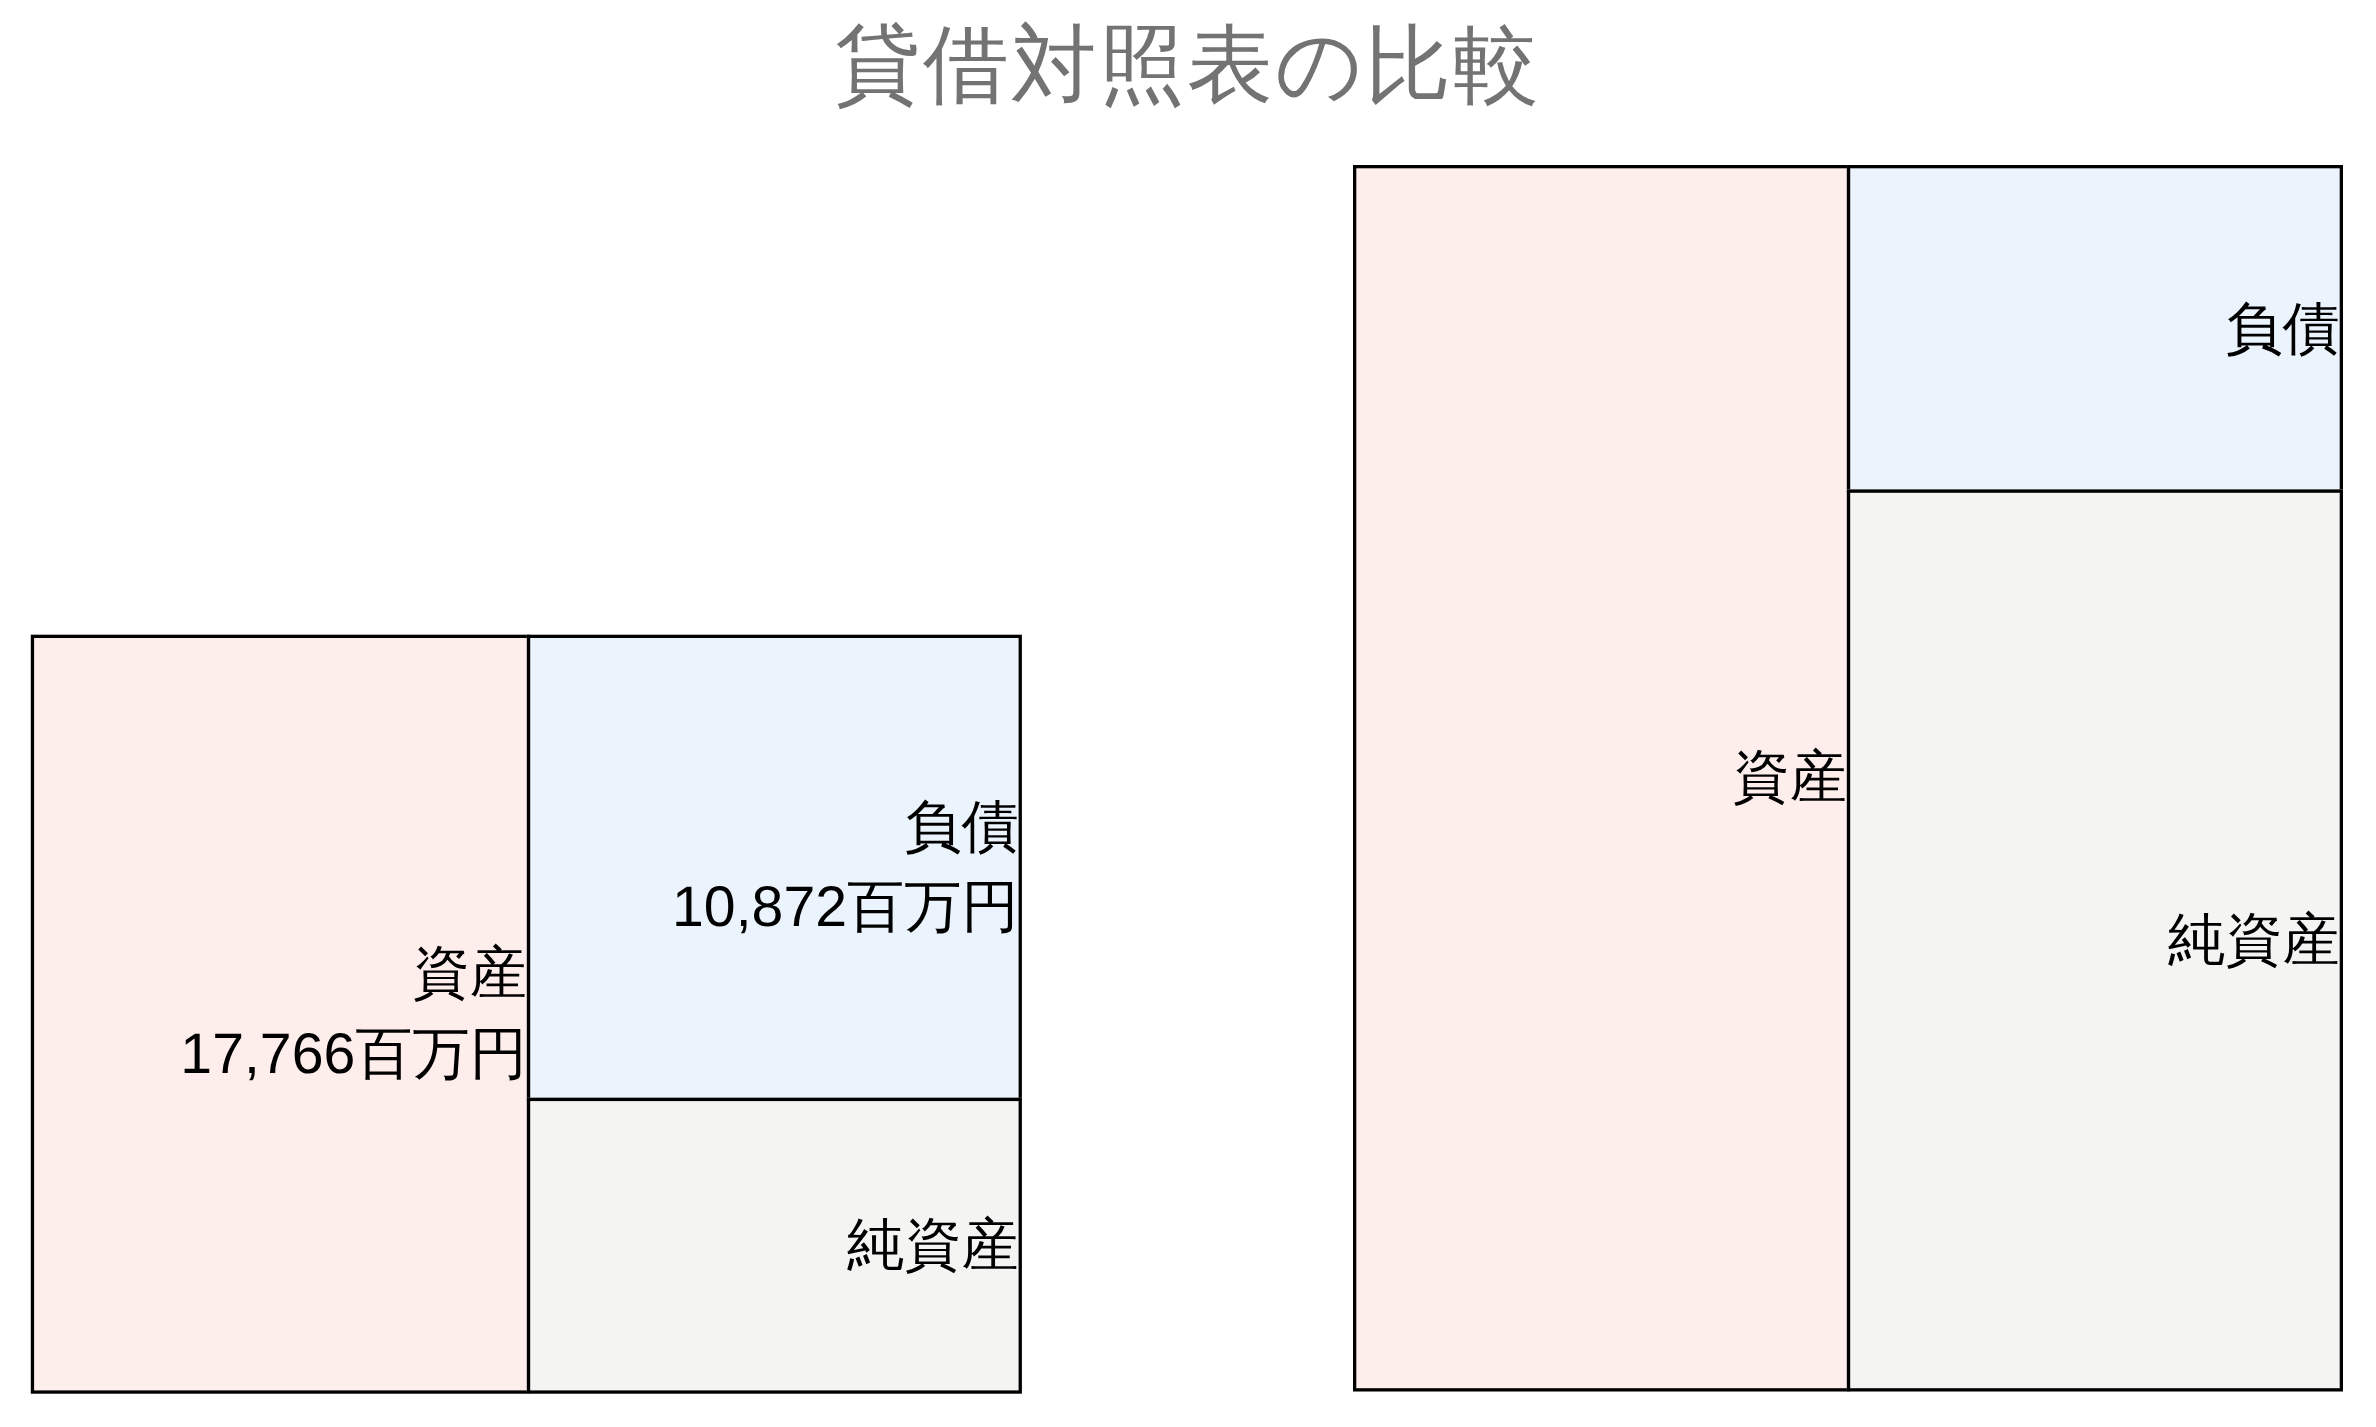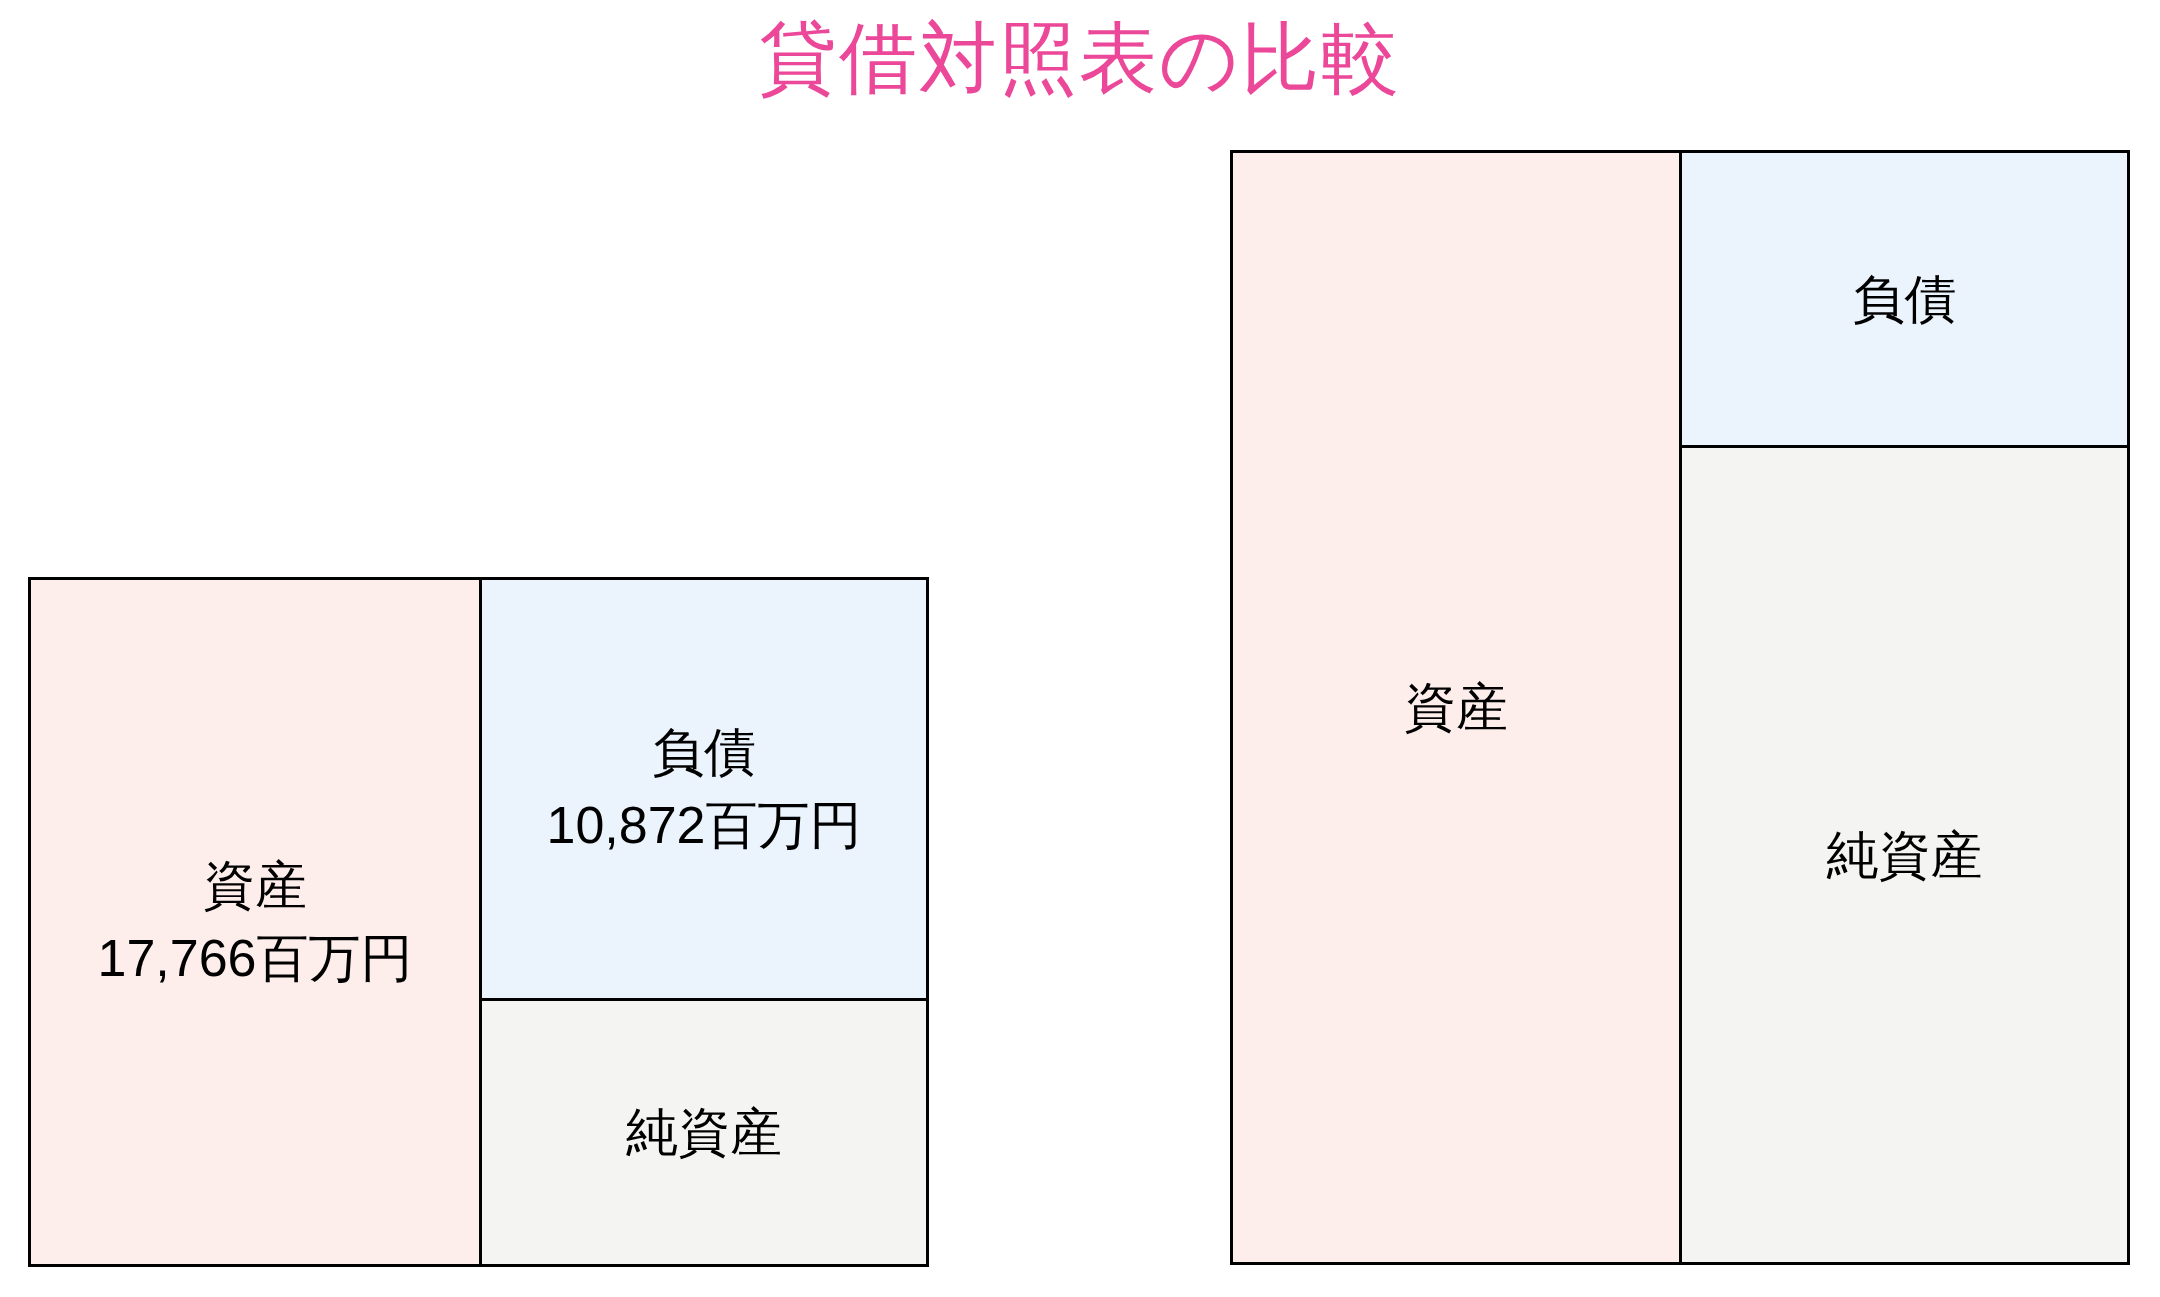--- a/index.html
+++ b/index.html
@@ -17,30 +17,30 @@
     overflow: hidden;
   }
   .chart-title {
     position: absolute;
     top: 14px;
     left: 0;
     width: 100%;
     text-align: center;
     font-size: 78px;
     line-height: 1.15;
-    color: #ec4899;
+    color: #737373;
     letter-spacing: 2px;
   }
   .cell {
     position: absolute;
     box-sizing: border-box;
     border: 3px solid #000000;
     display: flex;
     flex-direction: column;
-    align-items: center;
+    align-items: flex-end;
     justify-content: center;
     text-align: center;
     font-size: 52px;
     line-height: 1.4;
     color: #000000;
   }
   
   .bs1-assets      { left: 28px;   top: 577px; width: 454px; height: 690px; }
   .bs1-liabilities { left: 479px;  top: 577px; width: 450px; height: 424px; }
   .bs1-netassets   { left: 479px;  top: 998px; width: 450px; height: 269px; }

